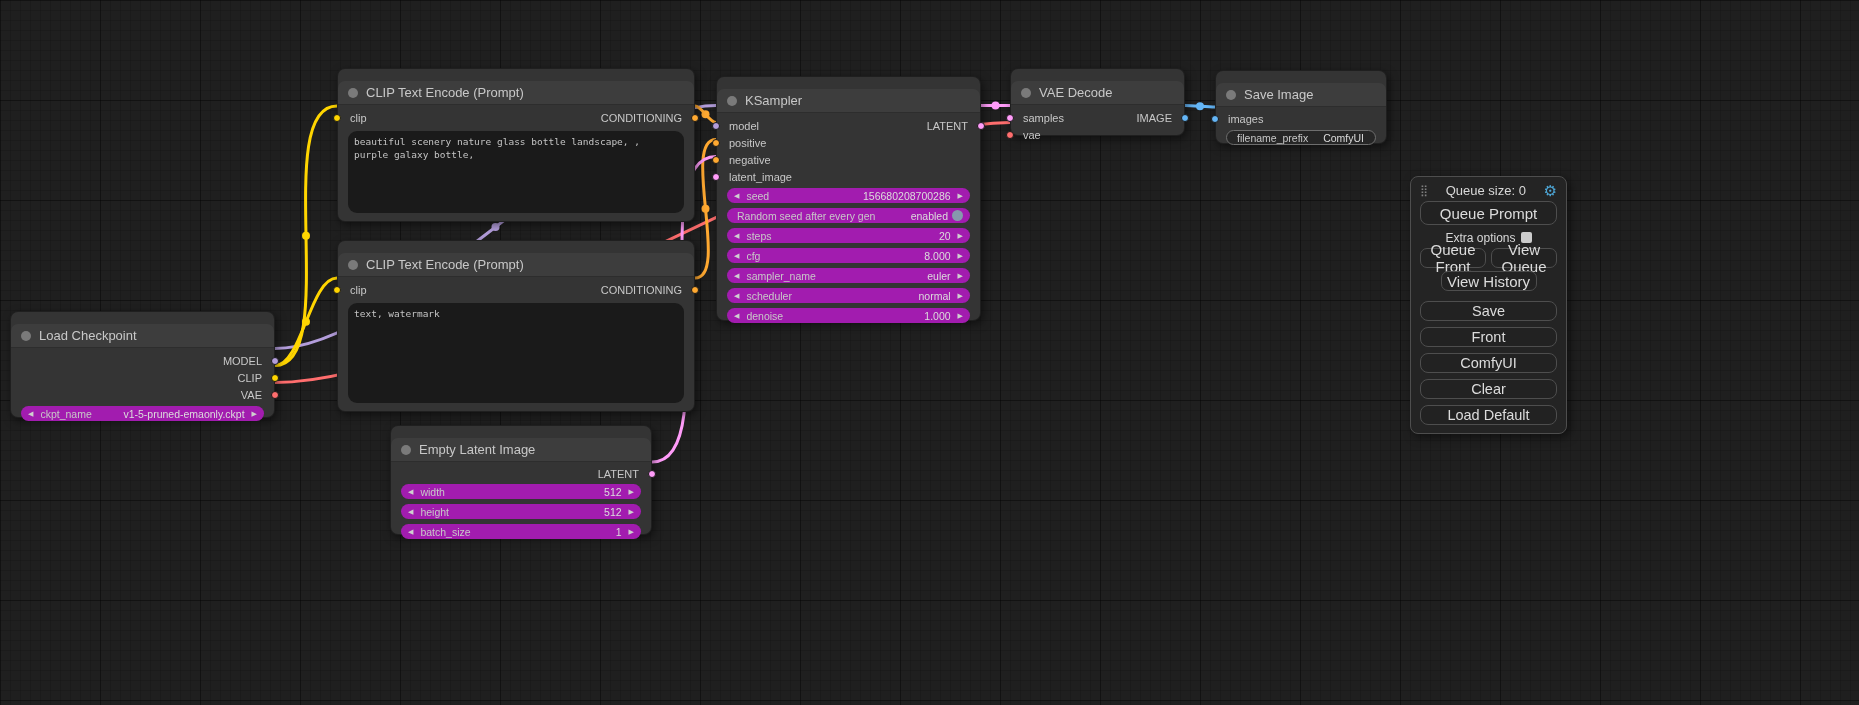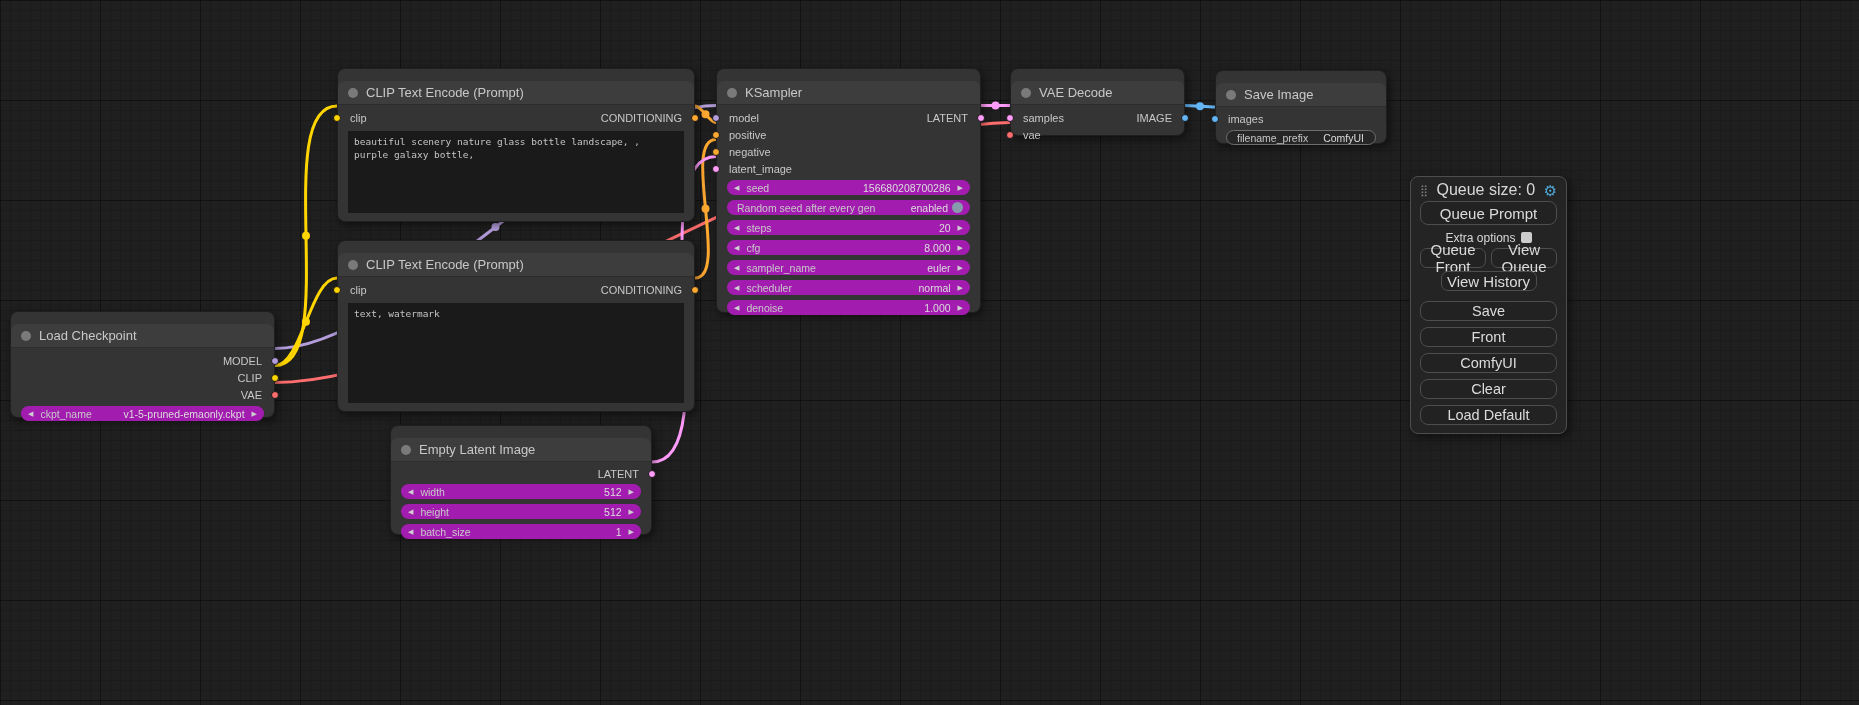--- a/index.html
+++ b/index.html
@@ -53,35 +53,35 @@
   }
   .widget.bordered { border: 1px solid #6e6e6e; background: #262626; }
   .warrow { font-size: 7px; color: #cfcfcf; line-height: 1; }
   .wlabel { margin-left: 7px; }
   .widget.noarrow .wlabel { margin-left: 3px; }
   .wvalue { margin-left: auto; margin-right: 7px; color: #dcdcdc; text-align: right; }
   .widget.noarrow .wvalue { margin-right: 4px; }
   .tknob { width: 11px; height: 11px; border-radius: 50%; background: #8699ad; flex: 0 0 auto; }
 
   .ntext-area {
-    flex: 1; margin: 4px 10px 8px; background: #1a1a1a; border-radius: 0;
+    flex: 1; margin: 4px 10px 8px; background: #1a1a1a; border-radius: 9px;
     padding: 4px 6px; font-family: "DejaVu Sans Mono", monospace;
     font-size: 9.5px; line-height: 1.4; color: #c4c4c4; white-space: pre-wrap; overflow: hidden;
   }
 
   
   #queue-panel {
     position: absolute; left: 1410px; top: 176px; width: 157px; z-index: 5;
     background: #242424; border: 1px solid #4e4e4e; border-radius: 8px;
     box-shadow: 3px 3px 10px rgba(0,0,0,0.5);
     padding: 4px 9px 8px; display: flex; flex-direction: column;
   }
   .qheader { height: 18px; display: flex; align-items: center; justify-content: space-between; margin-bottom: 2px; }
   .qdrag { font-size: 11px; color: #808080; cursor: grab; }
-  .qsize { font-size: 16px; color: #d8d8d8; }
+  .qsize { font-size: 13px; color: #d8d8d8; }
   .qgear { font-size: 15px; line-height: 1; cursor: pointer; }
   .qbtn {
     background: #222; border: 1px solid #4e4e4e; border-radius: 8px; color: #dcdcdc;
     font-family: "Liberation Sans", sans-serif; cursor: pointer;
     display: flex; align-items: center; justify-content: center;
   }
   .qbtn.primary { height: 24px; font-size: 15px; margin-bottom: 5px; }
   .qbtn.big { height: 20px; flex: 0 0 20px; font-size: 14.5px; margin-bottom: 6px; }
   .qbtn.small { height: 20px; font-size: 15px; border-radius: 7px; }
   .qextra { height: 15px; display: flex; align-items: center; justify-content: center; gap: 5px; margin-bottom: 3px; }
@@ -204,21 +204,21 @@
         <div class="widget">
           <span class="warrow">◀</span>
           <span class="wlabel">batch_size</span>
           <span class="wvalue">1</span>
           <span class="warrow">▶</span>
         </div>
       </div>
     </div>
   </div>
 
-  <div class="node" style="left:716px;top:68px;width:265px;height:245px">
+  <div class="node" style="left:716px;top:76px;width:265px;height:245px">
     <div class="ntitle">
       <span class="ndot"></span>
       <span class="ntext">KSampler</span>
     </div>
     <div class="nbody">
       <div class="prow">
         <span class="pdot in" style="background: rgb(179, 157, 219);"></span>
         <span class="plabel">model</span>
         <span class="plabel" style="margin-left:auto">LATENT</span>
         <span class="pdot out" style="background: rgb(255, 156, 249);"></span>

